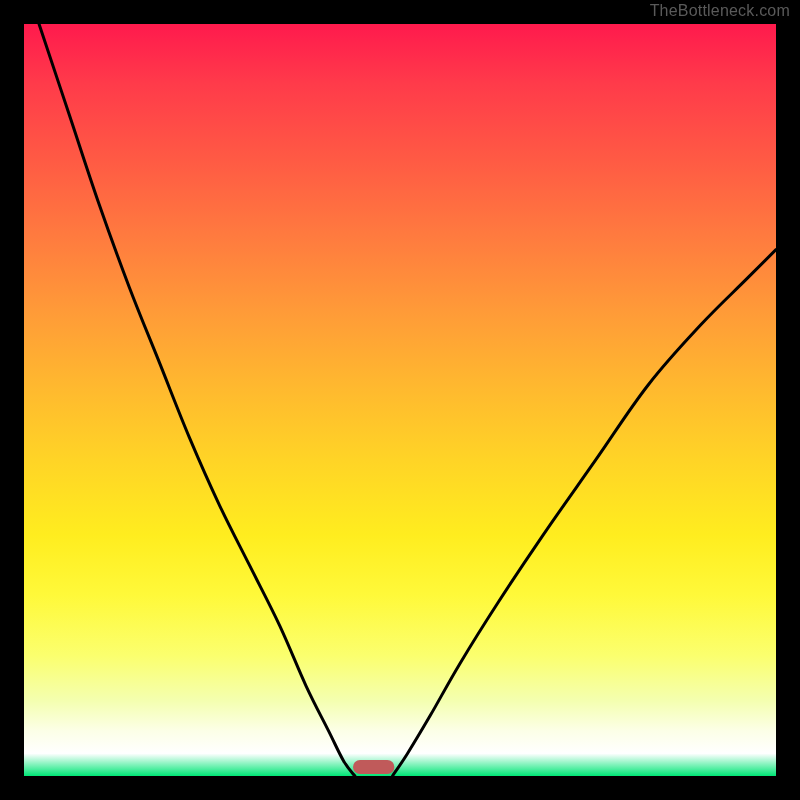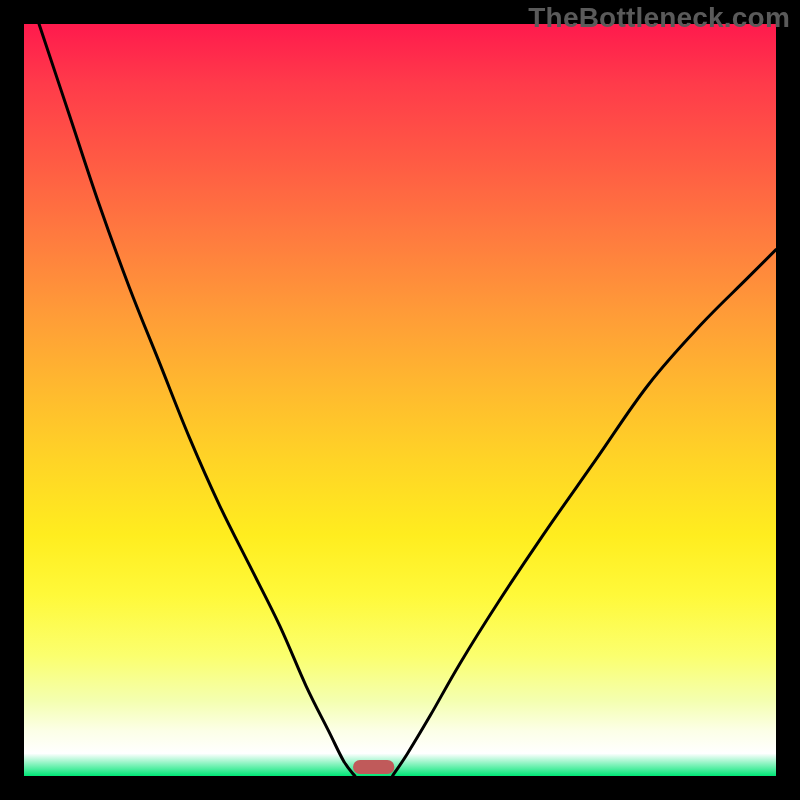--- a/index.html
+++ b/index.html
@@ -32,22 +32,22 @@
       #fcffe7 94%,
       #ffffff 97%,
       #00e676 100%
     );
   }
   .watermark {
     position: absolute;
     top: 2px;
     right: 10px;
     color: #5a5a5a;
-    font-size: 28px;
-    font-weight: 700;
+    font-size: 16px;
+    font-weight: 400;
     letter-spacing: 0.2px;
     user-select: none;
     margin-left: 13px;
   }
   svg {
     position: absolute;
     left: 0;
     top: 0;
   }
 </style>

